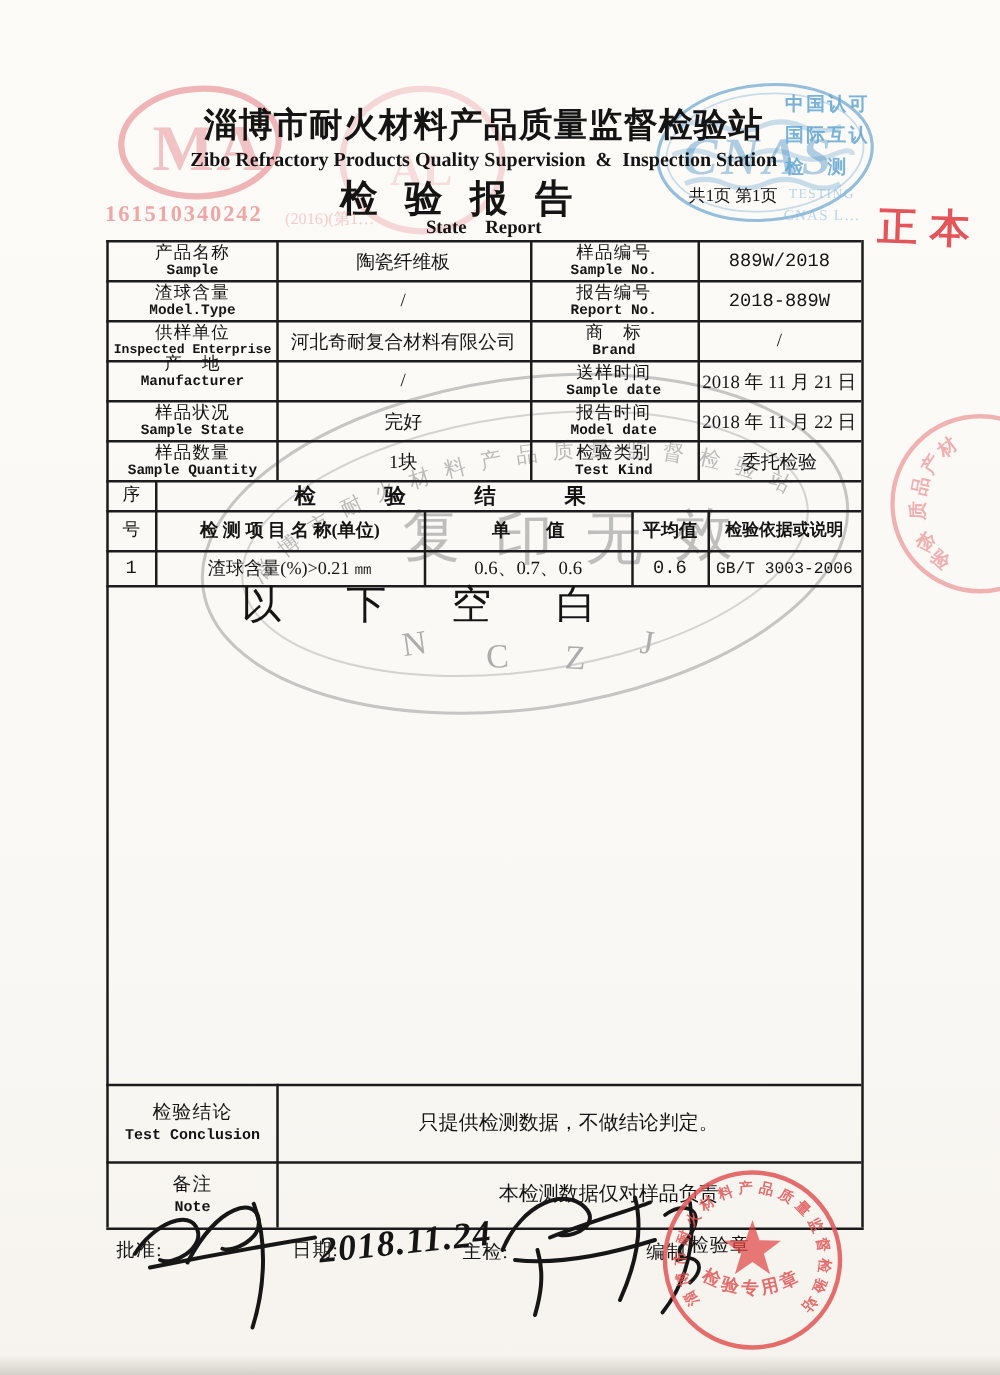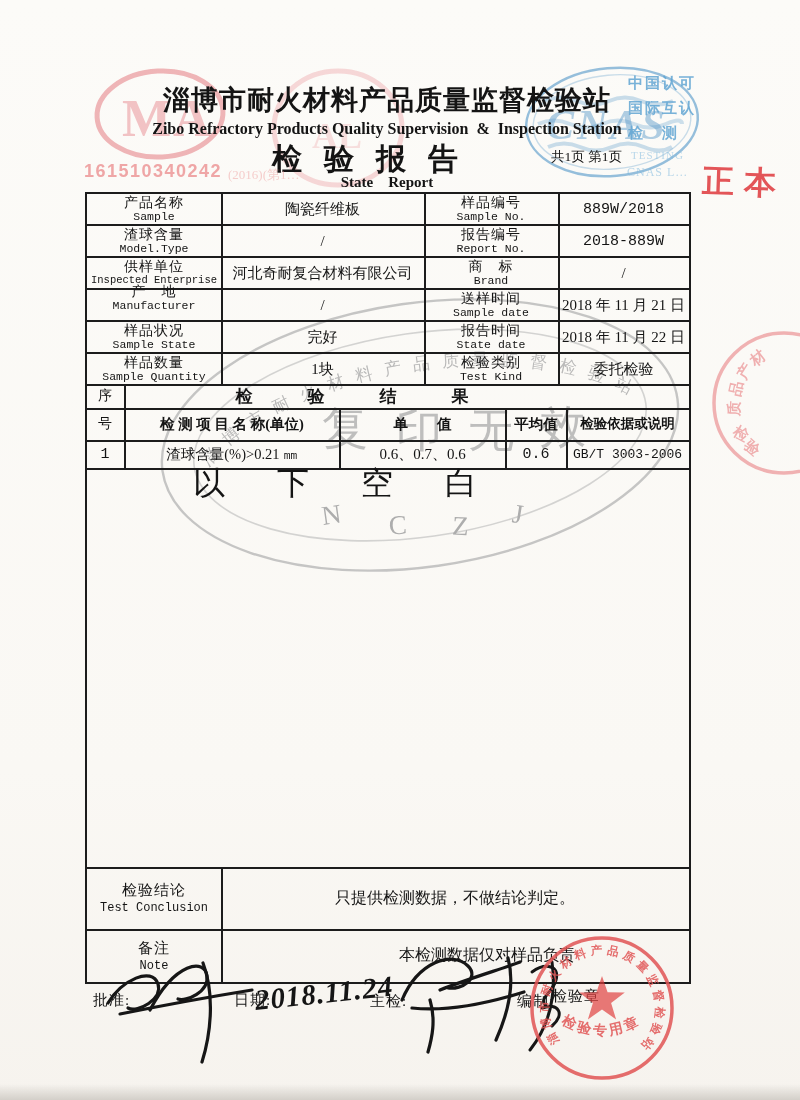--- a/index.html
+++ b/index.html
@@ -8,32 +8,32 @@
         font-family:"Liberation Serif","DejaVu Serif",serif;color:#141414;}
   .abs{position:absolute;}
   .cn{font-family:"Liberation Serif","DejaVu Serif",serif;}
   .ctr{display:flex;flex-direction:column;align-items:center;justify-content:center;text-align:center;}
   
   .station-cn{left:85px;top:82px;width:604px;text-align:center;font-size:27px;font-weight:bold;letter-spacing:1px;z-index:3;}
   .station-en{left:85px;top:120px;width:604px;text-align:center;font-size:16px;font-weight:bold;white-space:pre;z-index:3;}
   .report-title{left:85px;top:139px;width:604px;text-align:center;font-size:30px;font-weight:bold;letter-spacing:22px;transform:translateX(-11px);z-index:3;}
   .report-sub{left:85px;top:174px;width:604px;text-align:center;font-size:15px;font-weight:bold;white-space:pre;z-index:3;}
   .page-info{left:551px;top:148px;font-size:13.5px;z-index:4;}
-  .serial{left:84px;top:161px;font-size:18px;font-weight:bold;letter-spacing:1.5px;color:#efa6a6;font-family:Liberation Sans, sans-serif;z-index:4;}
+  .serial{left:84px;top:161px;font-size:18px;font-weight:bold;letter-spacing:1.5px;color:#efa6a6;font-family:Liberation Serif, serif;z-index:4;}
   .serial-note{left:228px;top:166px;font-size:13px;color:rgba(236,140,140,0.42);z-index:4;}
   .accred{z-index:4;font-weight:bold;font-size:15px;color:rgba(96,165,210,0.85);letter-spacing:2px;}
   .accred.f{font-weight:normal;color:rgba(130,185,222,0.55);letter-spacing:1px;}
   .original{left:702px;top:161px;font-size:32px;font-weight:bold;letter-spacing:10px;color:rgba(223,62,66,0.88);transform:rotate(2deg);z-index:6;}
   
   .hl,.vl{position:absolute;background:#1c1c1c;z-index:2;}
   .hl{height:2px;}  .vl{width:2px;}
   
   .cell{position:absolute;z-index:3;}
   .lab-cn{font-size:14px;line-height:15px;letter-spacing:1px;}
-  .lab-en{font-size:11.5px;line-height:13px;font-family:"Liberation Mono","DejaVu Sans Mono",monospace;}
+  .lab-en{font-size:11.5px;line-height:13px;font-family:"Liberation Mono","DejaVu Sans Mono",monospace;font-weight:bold;}
   .val{font-size:15px;}
   .valmono{font-family:"Liberation Mono","DejaVu Sans Mono",monospace;font-size:15px;}
   .sec-title{font-size:17px;font-weight:bold;letter-spacing:55px;transform:translateX(-27px);white-space:nowrap;}
   .blank-note{left:85px;top:462px;width:604px;text-align:center;font-size:32px;letter-spacing:52px;transform:translateX(-26px);z-index:3;}
   svg text{font-family:"Liberation Serif","DejaVu Serif",serif;}
   .foot-label{font-size:15px;z-index:3;letter-spacing:1px;}
   .scan-edge{left:0;right:0;bottom:0;height:16px;z-index:8;background:linear-gradient(to bottom,rgba(120,115,105,0),rgba(120,115,105,0.28));}
 </style>
 </head>
 <body>
@@ -163,21 +163,21 @@
   </div>
   <div class="cell ctr val cn" style="left:560px;top:290px;width:127px;height:30px;">2018 年 11 月 21 日</div>
 
   <div class="cell ctr" style="left:87px;top:322px;width:134px;height:30px;">
     <div class="lab-cn cn">样品状况</div>
     <div class="lab-en">Sample State</div>
   </div>
   <div class="cell ctr val cn" style="left:223px;top:322px;width:199px;height:30px;">完好</div>
   <div class="cell ctr" style="left:426px;top:322px;width:130px;height:30px;">
     <div class="lab-cn cn">报告时间</div>
-    <div class="lab-en">State date</div>
+    <div class="lab-en">Model date</div>
   </div>
   <div class="cell ctr val cn" style="left:560px;top:322px;width:127px;height:30px;">2018 年 11 月 22 日</div>
 
   <div class="cell ctr" style="left:87px;top:354px;width:134px;height:30px;">
     <div class="lab-cn cn">样品数量</div>
     <div class="lab-en">Sample Quantity</div>
   </div>
   <div class="cell ctr val cn" style="left:223px;top:354px;width:199px;height:30px;">1块</div>
   <div class="cell ctr" style="left:426px;top:354px;width:130px;height:30px;">
     <div class="lab-cn cn">检验类别</div>

